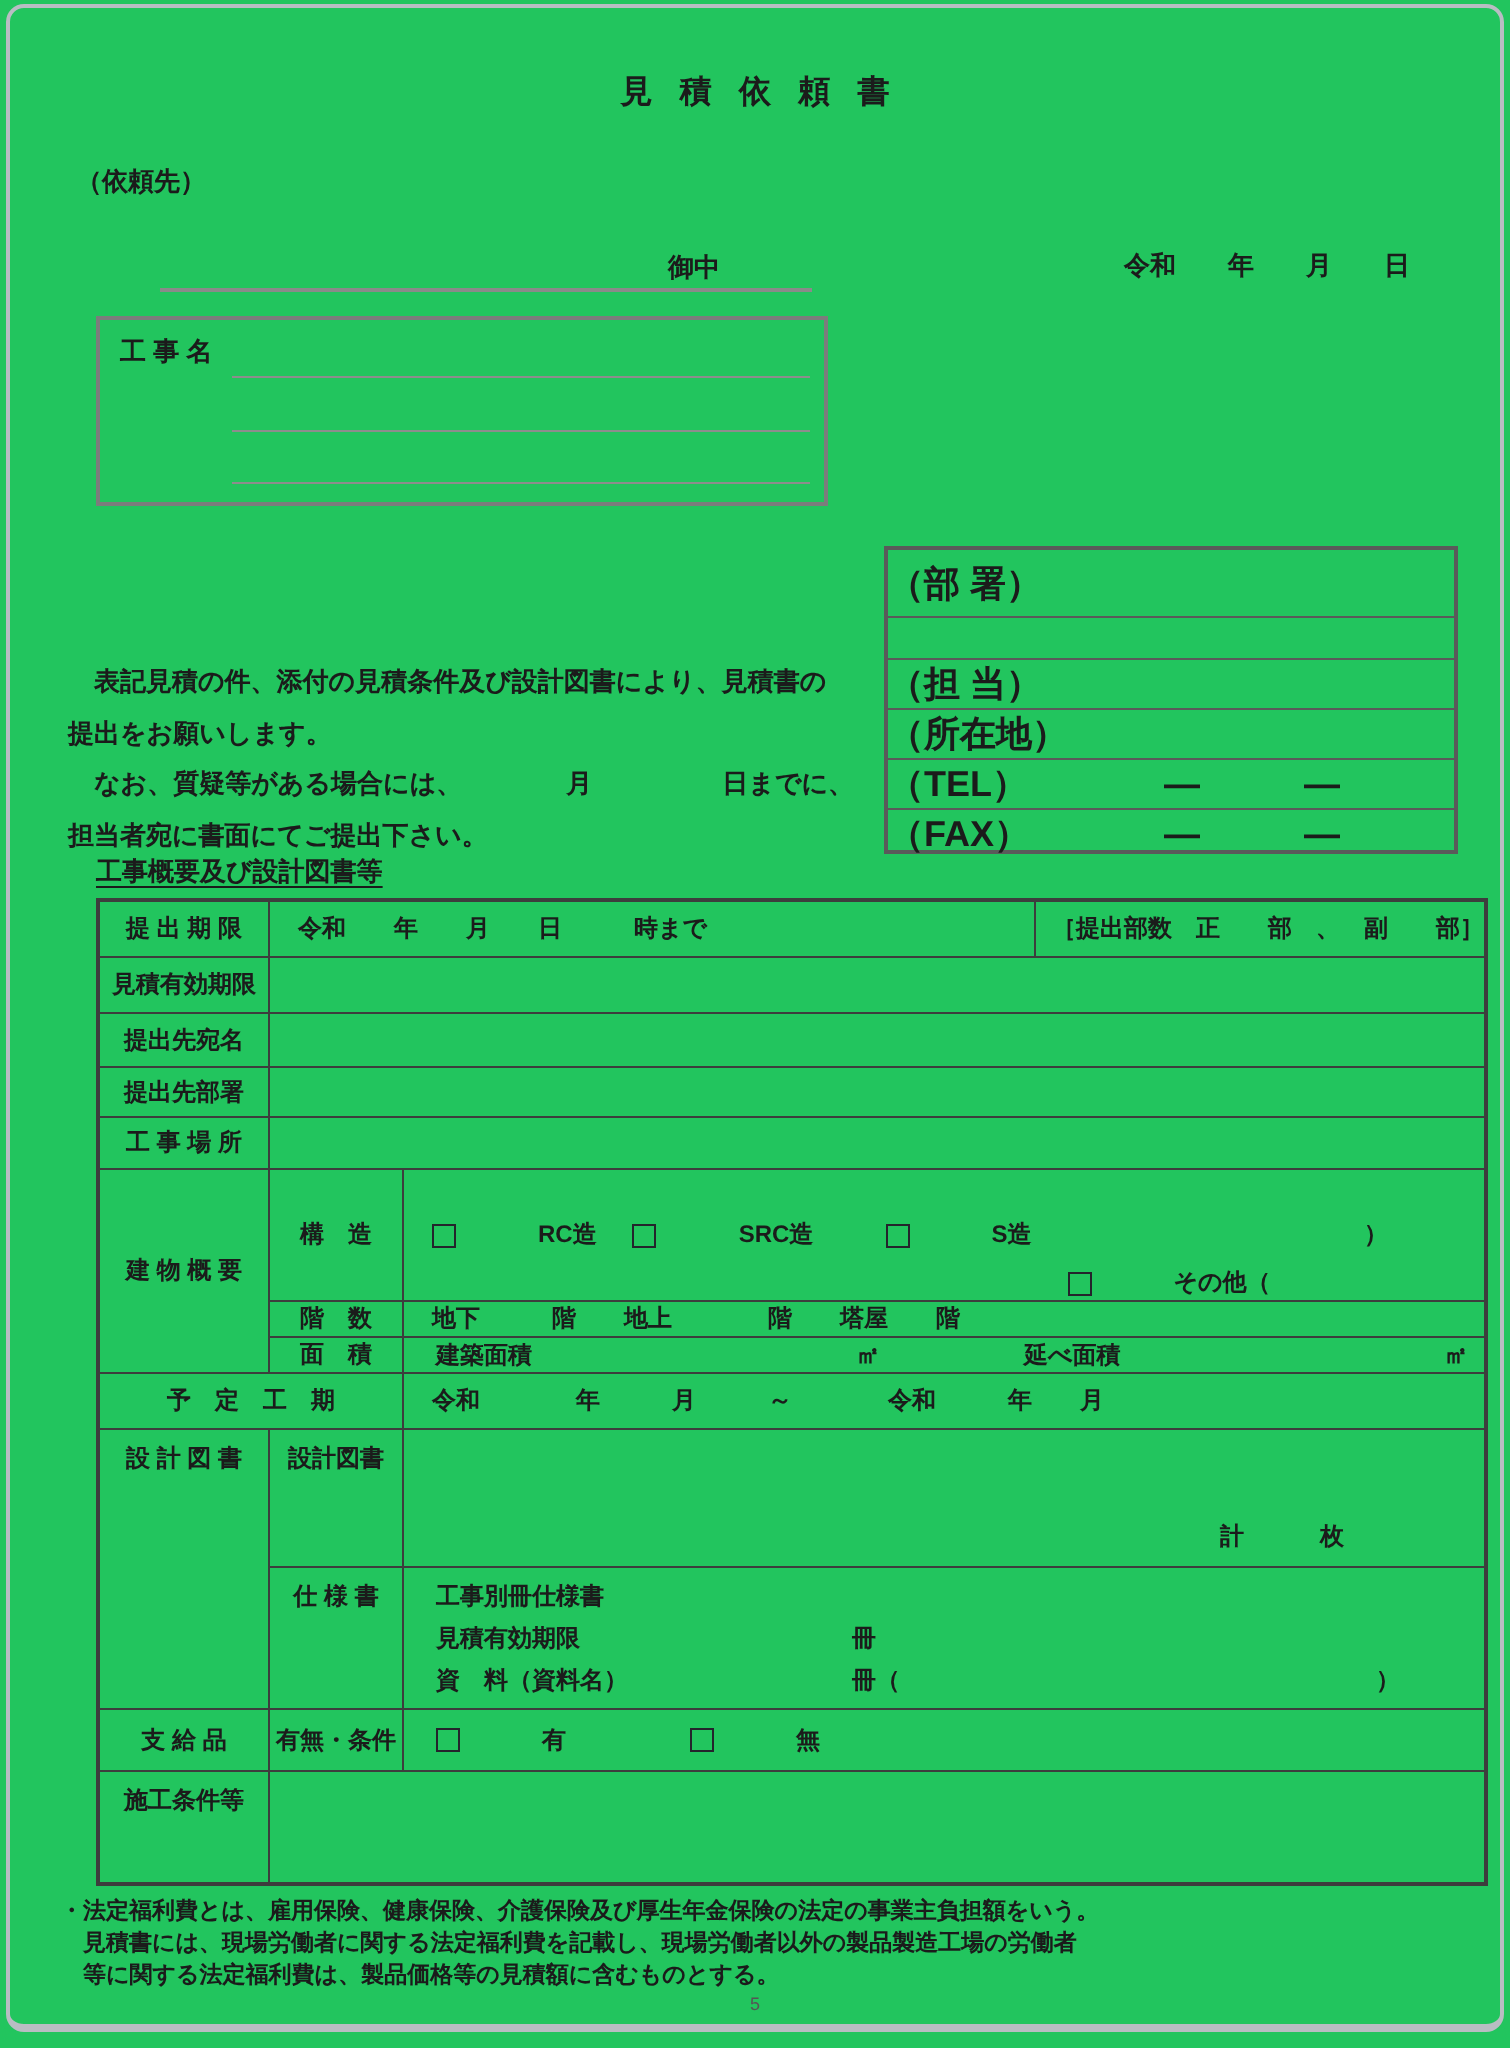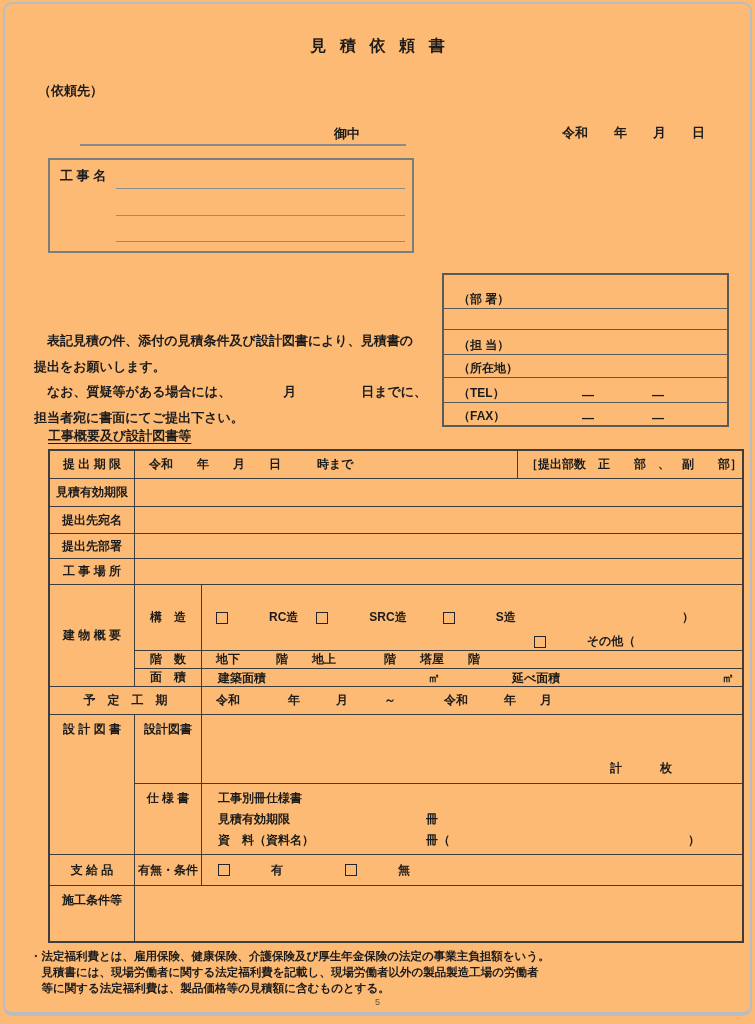--- a/index.html
+++ b/index.html
@@ -1,18 +1,18 @@
 <!DOCTYPE html>
 <html><head>
 <meta charset="utf-8">
 <style>
   html,body{margin:0;padding:0;background:#fff;}
   .page{
     position:relative;width:755px;height:1024px;margin:0 auto;
-    background:#fdba74;color:#1b1b1b;
+    background:#22c55e;color:#1b1b1b;
     font-family:"Liberation Sans","DejaVu Sans",sans-serif;
     font-weight:600;overflow:hidden;
   }
   .frame{
     position:absolute;left:3px;top:2px;right:3px;bottom:8px;
     border:2px solid #b9bdc3;border-bottom-width:4px;border-radius:9px;
     pointer-events:none;
   }
   .title{
     position:absolute;left:0;right:0;top:36px;text-align:center;
@@ -34,22 +34,22 @@
   .pline{position:absolute;left:66px;right:7px;border-bottom:1.5px solid #8d8d8d;height:0;}
   .pline1{top:28px;} .pline2{top:55px;} .pline3{top:81px;}
 
   .intro{position:absolute;left:34px;top:296px;width:412px;font-size:13px;line-height:25.5px;margin-top:32px;}
   .intro div{white-space:pre;}
 
   .contact-box{
     position:absolute;left:442px;top:273px;width:287px;height:154px;
     border:2px solid #5a5a5a;display:flex;flex-direction:column;box-sizing:border-box;
   }
-  .crow{position:relative;border-bottom:1px solid #5a5a5a;font-size:12px;
-    display:flex;align-items:flex-end;padding-left:14px;box-sizing:border-box;}
+  .crow{position:relative;border-bottom:1px solid #5a5a5a;font-size:18px;
+    display:flex;align-items:center;padding-left:0;box-sizing:border-box;}
   .crow:last-child{border-bottom:none;}
   .dash{position:absolute;font-weight:700;}
   .dash.d1{left:138px;} .dash.d2{left:208px;}
 
   .tbl-heading{
     position:absolute;left:48px;top:427px;font-size:13px;font-weight:700;
     text-decoration:underline;text-underline-offset:3px;
   }
   .main-table{
     position:absolute;left:48px;top:449px;width:696px;height:494px;

